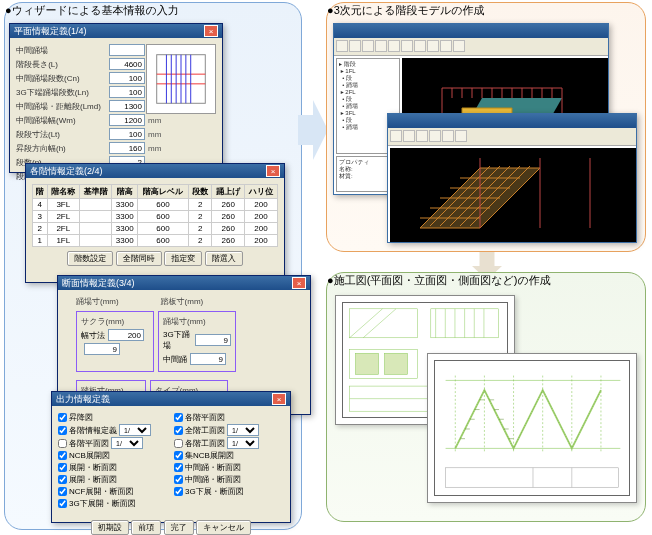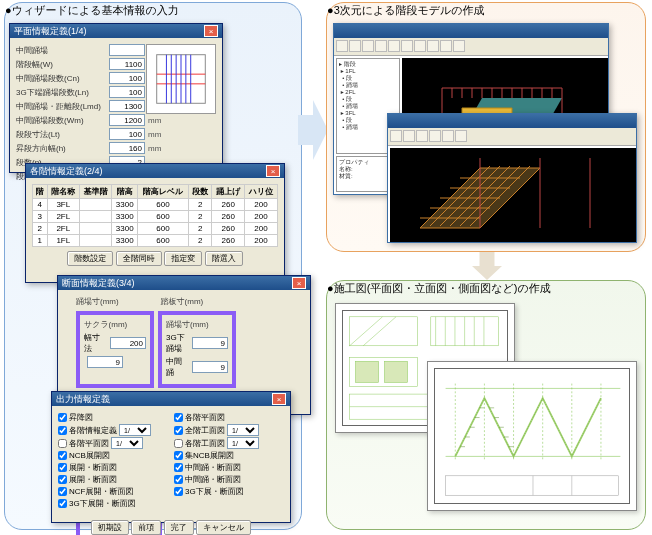--- a/index.html
+++ b/index.html
@@ -3,21 +3,21 @@
 <meta charset="utf-8">
 <style>
 * { box-sizing: border-box; margin: 0; padding: 0; }
 body { font-family: "MS PGothic", sans-serif; font-size: 10px; background: #fff; width: 652px; height: 535px; position: relative; }
 
 .panel { position: absolute; border-radius: 18px; padding: 0; }
 .panel-title { font-size: 11px; margin-bottom: 4px; }
 
 .panel-blue { left: 4px; top: 2px; width: 298px; height: 528px; background: linear-gradient(#eaf2fb,#f5faff); border: 1px solid #7fa8d8; }
 .panel-orange { left: 326px; top: 2px; width: 320px; height: 250px; background: linear-gradient(#fdf5ed,#fffaf4); border: 1px solid #e8a25e; }
-.panel-green { left: 326px; top: 280px; width: 320px; height: 250px; background: linear-gradient(#f1f7ec,#f9fcf5); border: 1px solid #8fb36f; }
+.panel-green { left: 326px; top: 272px; width: 320px; height: 250px; background: linear-gradient(#f1f7ec,#f9fcf5); border: 1px solid #8fb36f; }
 
 .arrow { position: absolute; left: 298px; top: 100px; width: 30px; height: 60px; background: #d8e6f5; clip-path: polygon(0 25%, 50% 25%, 50% 0, 100% 50%, 50% 100%, 50% 75%, 0 75%); }
 .arrow2 { position: absolute; left: 472px; top: 252px; width: 30px; height: 28px; background: #e8e0d0; clip-path: polygon(25% 0, 75% 0, 75% 50%, 100% 50%, 50% 100%, 0 50%, 25% 50%); }
 
 .dlg { position: absolute; background: #ece9d8; border: 1px solid #0a246a; box-shadow: 2px 2px 6px rgba(0,0,0,0.3); font-size: 9px; }
 .dlg-title { background: linear-gradient(#3b6ea5,#1e4e8a); color: #fff; height: 14px; line-height: 16px; padding: 0 4px; display: flex; justify-content: space-between; align-items: center; }
 .dlg-close { background: #e35f4a; color: #fff; width: 14px; height: 12px; text-align: center; line-height: 12px; font-size: 8px; border: 1px solid #fff; }
 .dlg-body { padding: 6px; }
 
 .field-row { display: flex; align-items: center; margin-bottom: 2px; gap: 3px; }
@@ -28,21 +28,21 @@
 .preview { position: absolute; right: 6px; top: 6px; width: 70px; height: 70px; background: #fff; border: 1px solid #999; }
 .preview svg { width: 100%; height: 100%; }
 
 .btn { display: inline-block; background: #ece9d8; border: 1px solid #999; border-radius: 2px; padding: 1px 6px; font-size: 8px; box-shadow: inset 1px 1px 0 #fff; }
 .btn-row { text-align: center; padding: 4px; }
 
 table.grid { width: 100%; border-collapse: collapse; font-size: 8px; background: #fff; }
 table.grid th, table.grid td { border: 1px solid #ccc; padding: 1px 2px; text-align: center; }
 table.grid th { background: #ece9d8; }
 
-.group { border: 4px solid #8b5cf6; padding: 4px; margin-bottom: 4px; font-size: 8px; }
+.group { border: 1px solid #8b5cf6; padding: 4px; margin-bottom: 4px; font-size: 8px; }
 .group-title { font-size: 8px; color: #444; margin-bottom: 2px; }
 
 .chk { display: flex; align-items: center; gap: 2px; font-size: 8px; margin-bottom: 1px; }
 .chk input { width: 9px; height: 9px; }
 .sel { width: 32px; height: 12px; background: #fff; border: 1px solid #7f9db9; font-size: 7px; }
 
 
 .appwin { position: absolute; background: #fff; border: 1px solid #3b6ea5; box-shadow: 2px 2px 6px rgba(0,0,0,0.3); }
 .appwin-title { background: linear-gradient(#3b6ea5,#1e4e8a); height: 14px; }
 .appwin-tb { height: 18px; background: #ece9d8; border-bottom: 1px solid #aaa; display: flex; gap: 1px; padding: 2px; }
@@ -81,41 +81,41 @@
               <line x1="45" y1="10" x2="45" y2="60"></line>
           </g>
         </svg>
       </div>
     <div class="field-row">
           <span class="field-label">中間踊場</span>
           <input class="field-input" value="" style="">
           <span class="field-unit"></span>
         </div>
         <div class="field-row">
-          <span class="field-label">階段幅(W)</span>
-          <input class="field-input" value="1100" style="">
+          <span class="field-label">階段長さ(L)</span>
+          <input class="field-input" value="4600" style="">
           <span class="field-unit">mm</span>
         </div>
         <div class="field-row">
           <span class="field-label">中間踊場段数(Cn)</span>
           <input class="field-input" value="100" style="">
           <span class="field-unit">mm</span>
         </div>
         <div class="field-row">
           <span class="field-label">3G下端踊場段数(Ln)</span>
           <input class="field-input" value="100" style="">
           <span class="field-unit">mm</span>
         </div>
         <div class="field-row">
           <span class="field-label">中間踊場・距離段(Lmd)</span>
           <input class="field-input" value="1300" style="">
           <span class="field-unit">mm</span>
         </div>
         <div class="field-row">
-          <span class="field-label">中間踊場段数(Wm)</span>
+          <span class="field-label">中間踊場幅(Wm)</span>
           <input class="field-input" value="1200" style="">
           <span class="field-unit">mm</span>
         </div>
         <div class="field-row">
           <span class="field-label">段段寸法(Lt)</span>
           <input class="field-input" value="100" style="">
           <span class="field-unit">mm</span>
         </div>
         <div class="field-row">
           <span class="field-label">昇段方向幅(h)</span>

